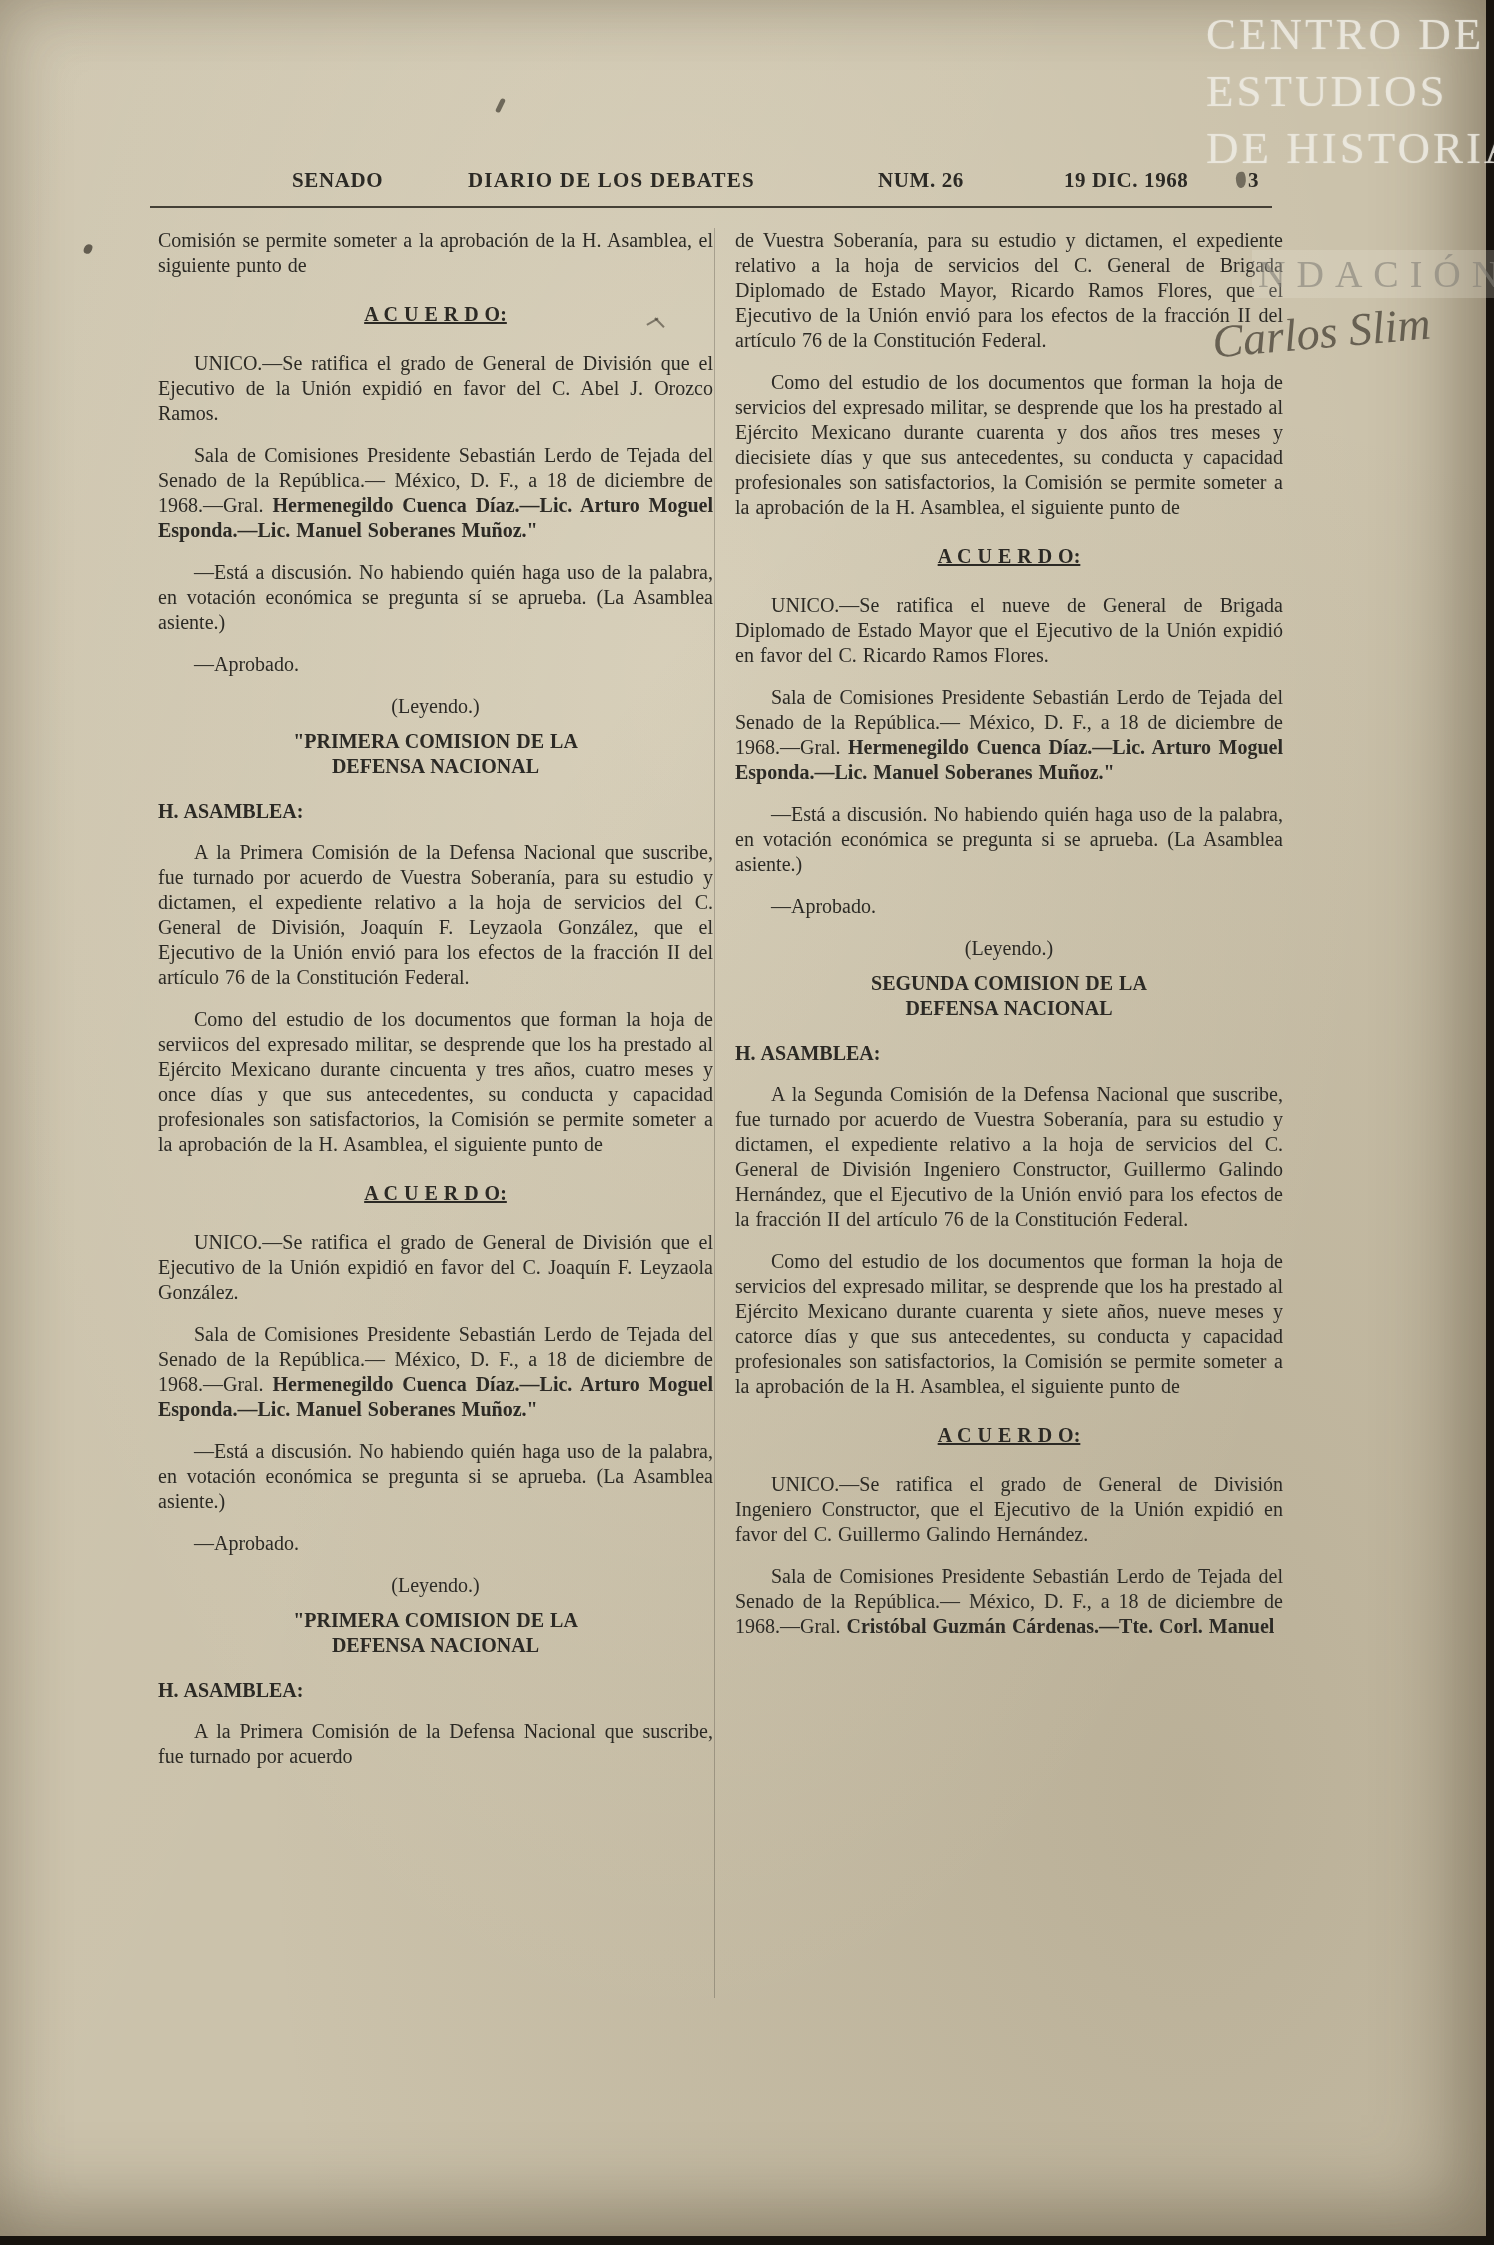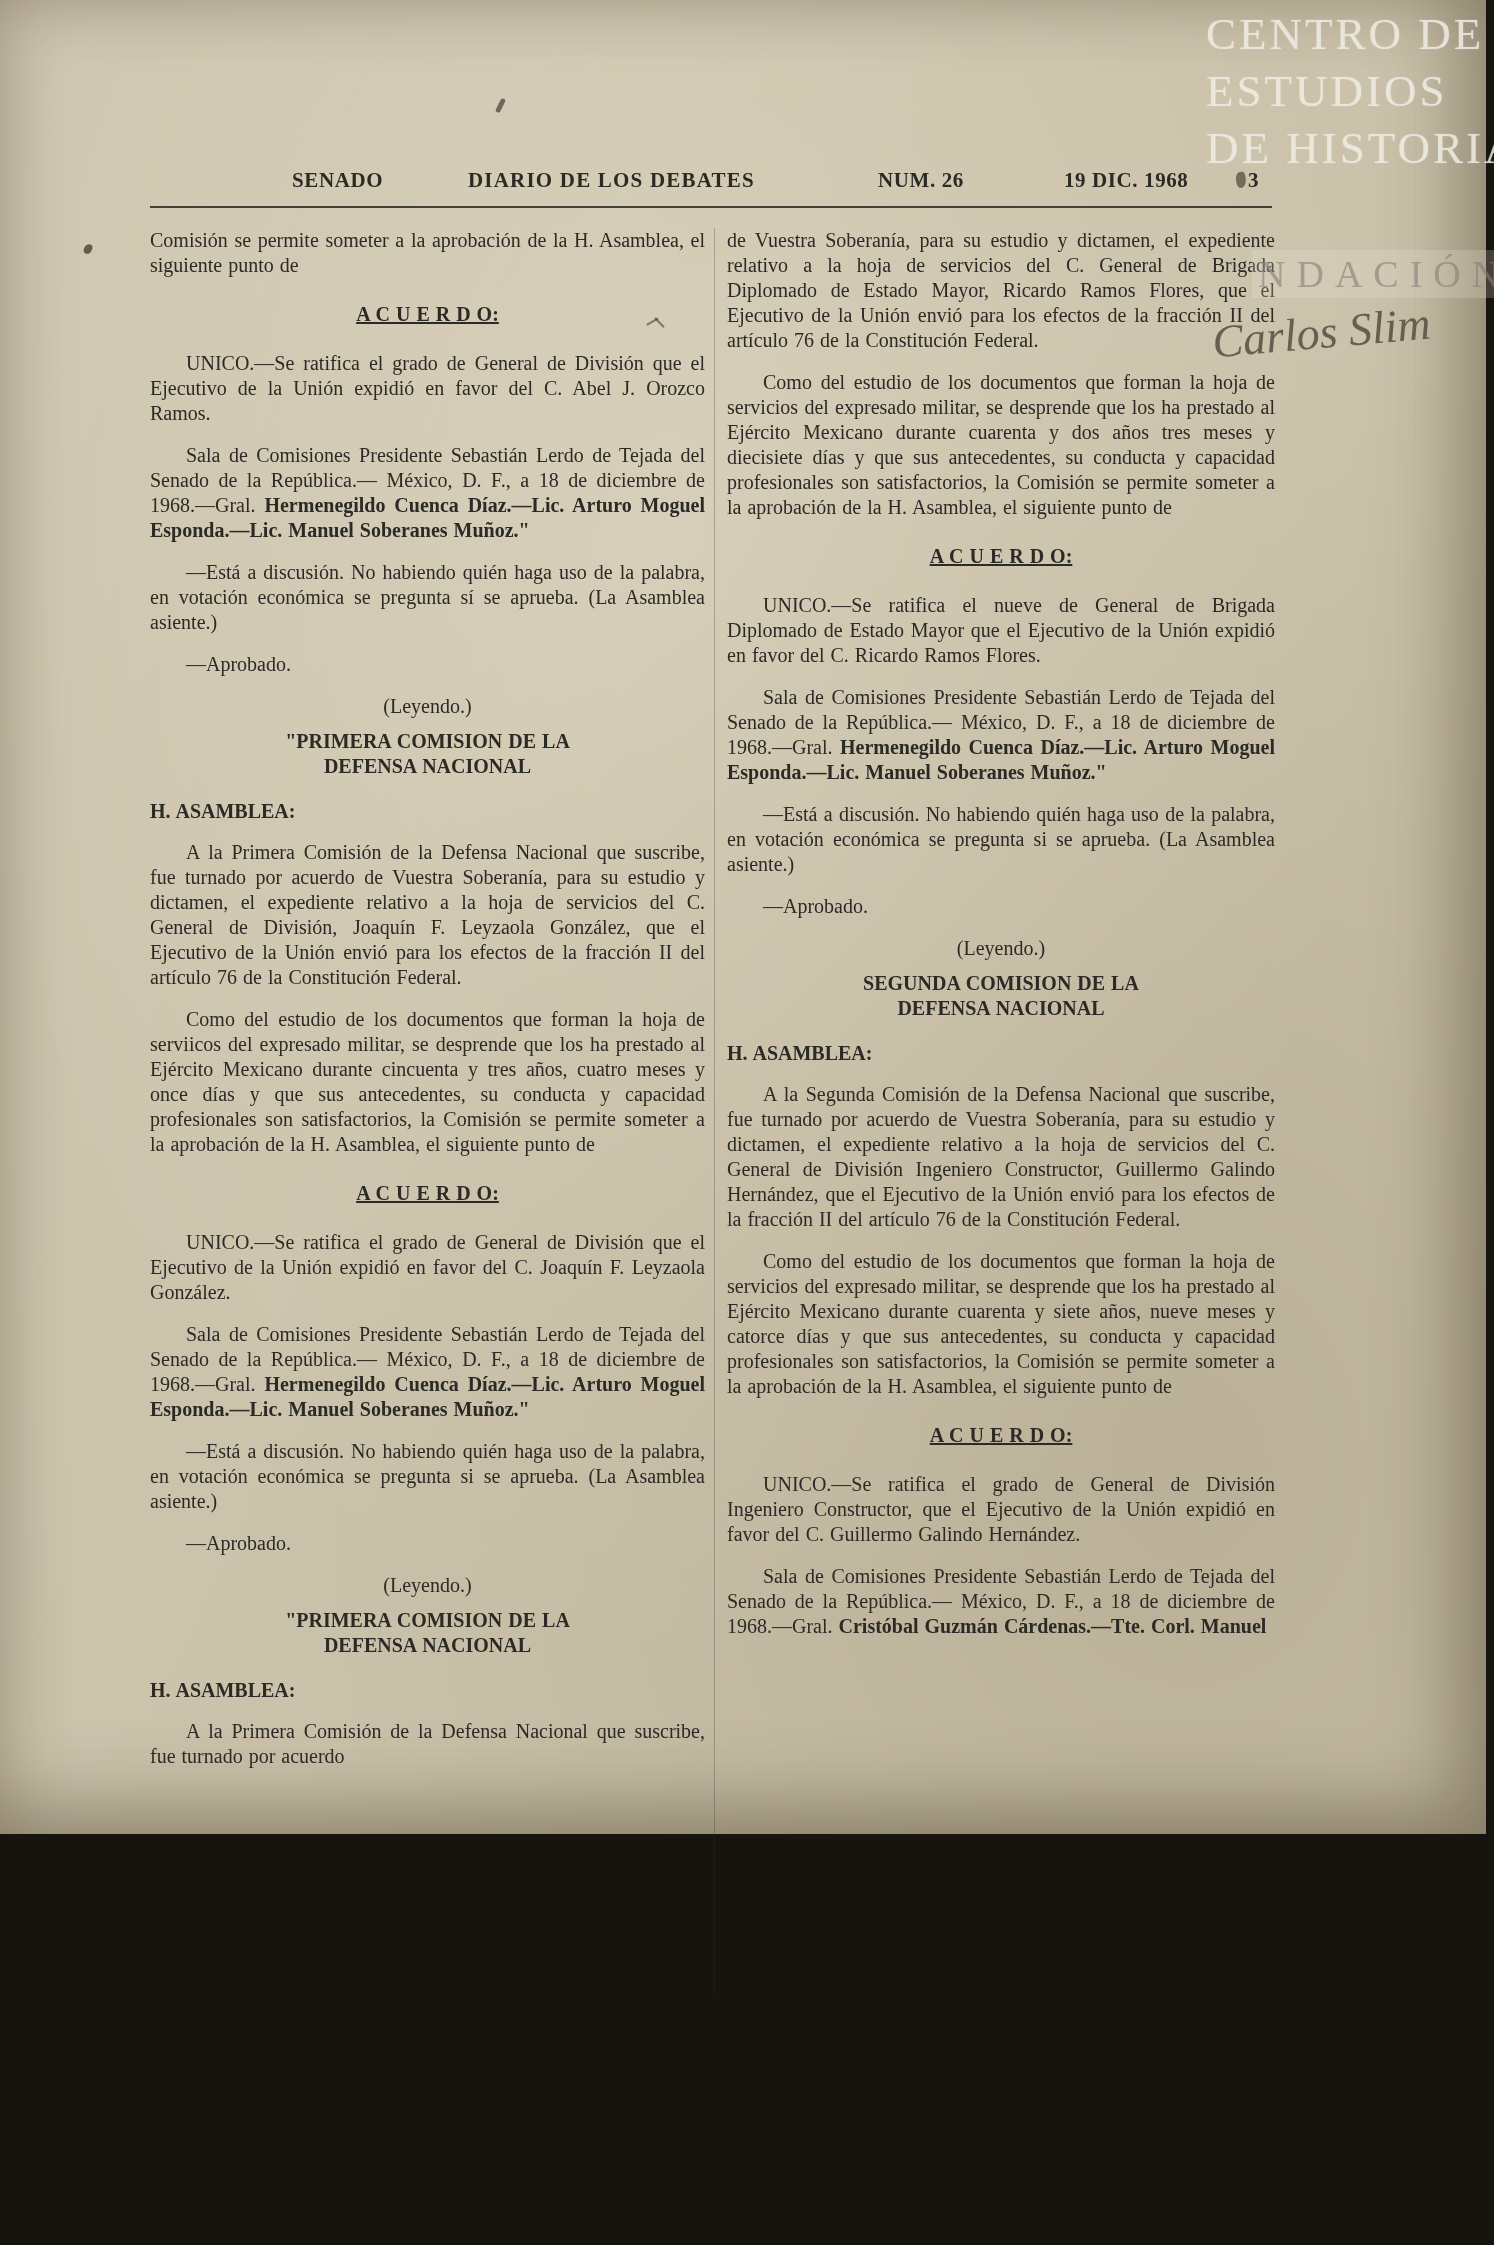--- a/index.html
+++ b/index.html
@@ -5,21 +5,21 @@
   html,body{margin:0;padding:0;}
   body{
     width:1494px;height:2245px;
     background:#17130e;
     position:relative;
     overflow:hidden;
     font-family:"Liberation Serif","DejaVu Serif",serif;
   }
   .page{
     position:absolute;left:0;top:0;
-    width:1486px;height:1834px;
+    width:1486px;height:2236px;
     background:
       radial-gradient(ellipse at 45% 30%, rgba(255,250,233,.22), transparent 62%),
       radial-gradient(ellipse at 80% 80%, rgba(110,95,65,.18), transparent 55%),
       linear-gradient(115deg, rgba(255,252,240,.10), transparent 45%),
       #cbc2ab;
     box-shadow:
       inset -30px -26px 80px rgba(72,59,38,.42),
       inset 16px 12px 60px rgba(86,72,48,.18);
     color:#2c2a25;
   }
@@ -27,21 +27,21 @@
   .hdr{position:absolute;top:168px;left:0;width:100%;font-weight:bold;font-size:21px;letter-spacing:.6px;}
   .hdr span{position:absolute;white-space:nowrap;}
   .h-senado{left:292px;}
   .h-title{left:468px;letter-spacing:1.2px;}
   .h-num{left:878px;}
   .h-date{left:1052px;margin-left:12px;}
   .h-page{left:1248px;}
   .rule{position:absolute;left:150px;top:206px;width:1122px;height:2px;background:rgba(44,40,32,.85);}
   .divider{position:absolute;left:714px;top:228px;width:1px;height:1770px;background:rgba(50,46,38,.28);}
   
-  .col{position:absolute;top:228px;font-size:20px;line-height:25px;word-spacing:1px;}
+  .col{position:absolute;top:228px;font-size:20px;line-height:25px;word-spacing:1px;margin-left:8px;}
   .col-left{left:150px;width:555px;}
   .col-right{left:727px;width:548px;}
   .para{margin:0 0 17px 0;text-align:justify;text-indent:36px;}
   .para.first{text-indent:0;}
   .para.acuerdo{text-align:center;text-indent:0;font-weight:bold;margin:24px 0 24px;text-decoration:underline;}
   .para.center{text-align:center;text-indent:0;margin:14px 0 6px;font-family:Liberation Serif, serif;}
   .para.heading{font-weight:bold;text-align:center;text-indent:0;width:340px;margin:10px auto 20px;}
   .para.label{font-weight:bold;text-indent:0;margin:20px 0 16px;text-align:left;}
   .b{font-weight:bold;}
   

